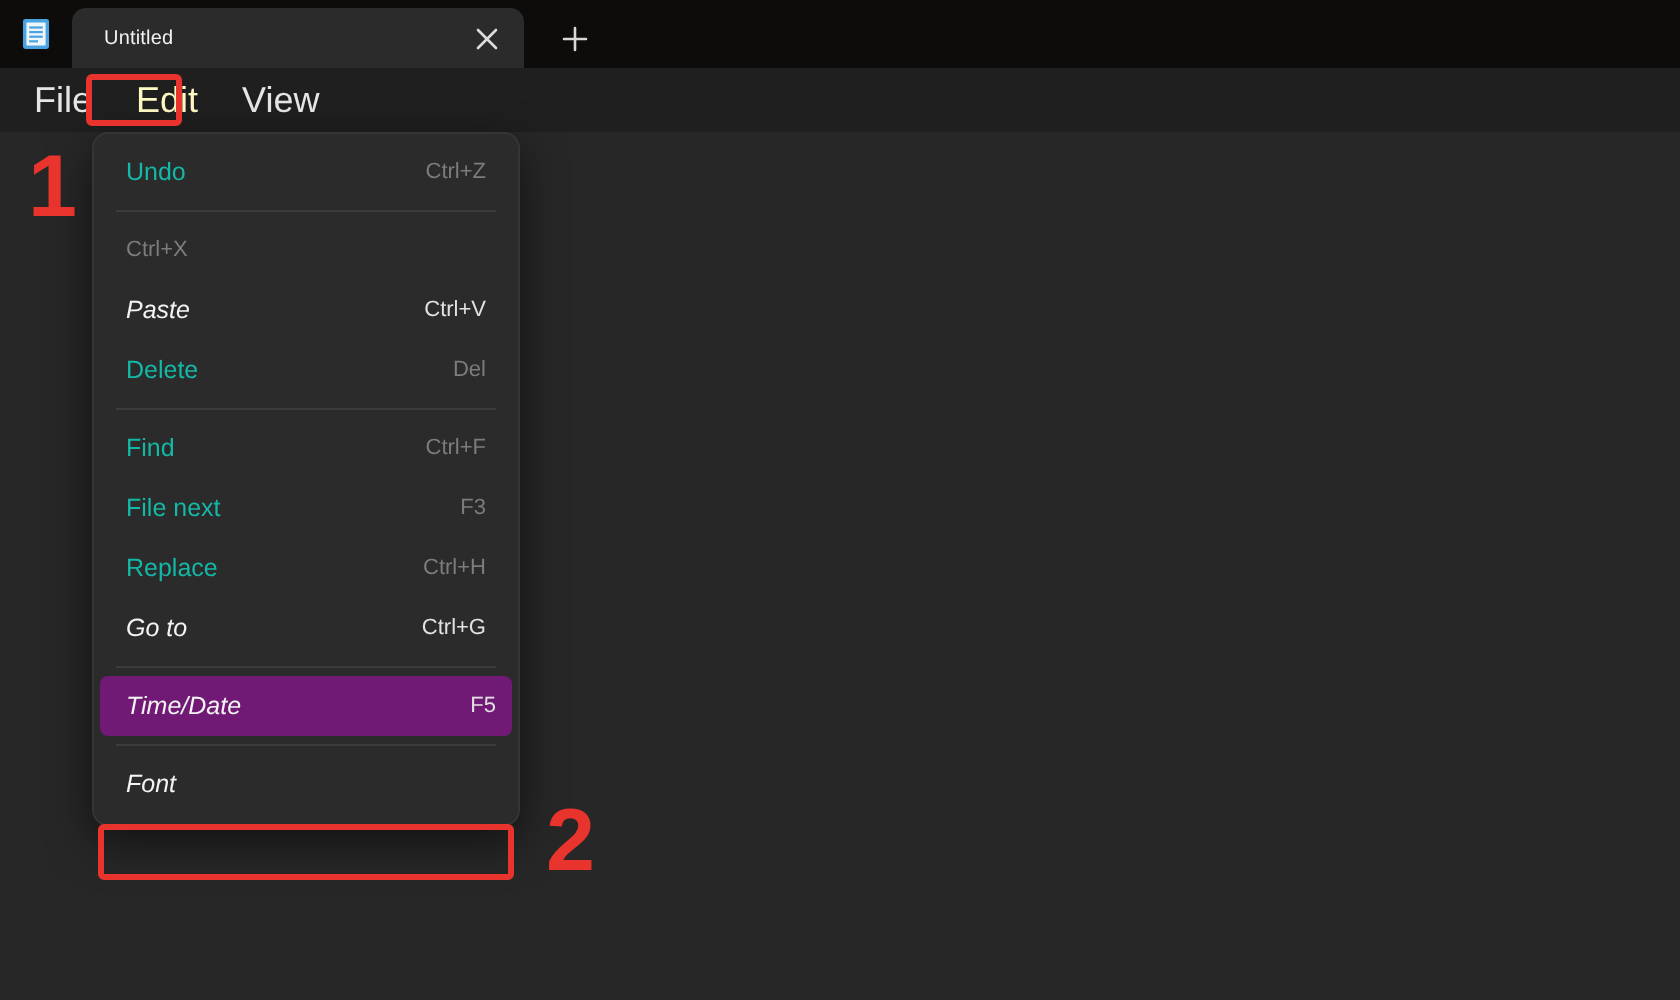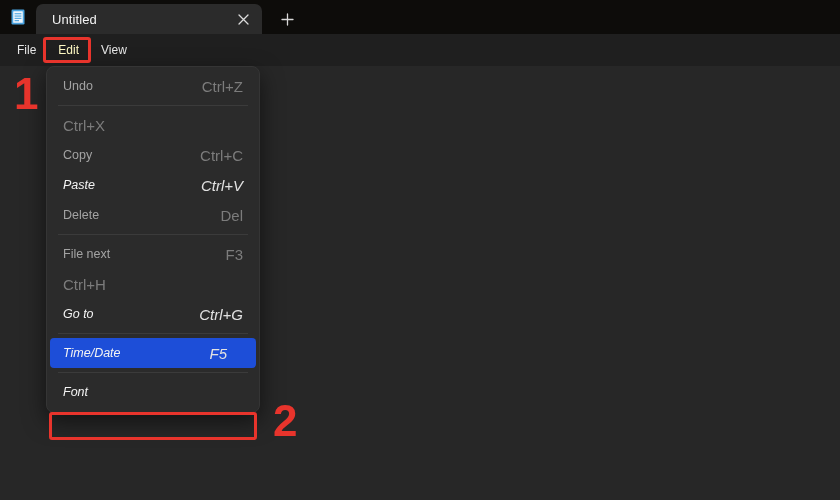--- a/index.html
+++ b/index.html
@@ -59,21 +59,21 @@
     height: 30px;
     background: #2b2b2b;
     border-radius: 7px 7px 0 0;
     display: flex;
     align-items: center;
     box-sizing: border-box;
     padding: 0 8px 0 16px;
   }
   .tab-title {
     color: #f2f2f2;
-    font-size: 13px;
+    font-size: 10px;
     letter-spacing: 0.1px;
     flex: 1;
     white-space: nowrap;
     overflow: hidden;
   }
   .tab-close {
     width: 22px;
     height: 22px;
     display: flex;
     align-items: center;
@@ -108,21 +108,21 @@
     padding-left: 6px;
     box-sizing: border-box;
   }
   .menubar-item {
     position: relative;
     height: 26px;
     padding: 0 11px;
     display: flex;
     align-items: center;
     color: #e6e6e6;
-    font-size: 12px;
+    font-size: 18px;
     border-radius: 4px;
     white-space: nowrap;
   }
   .menubar-item.active {
     color: #fef9c3;
   }
 
   
   #edit-menu {
     position: absolute;
@@ -144,36 +144,36 @@
     align-items: center;
     padding: 0 14px 0 16px;
     box-sizing: border-box;
   }
   .menu-row .label {
     flex: 1;
     font-size: 12.5px;
     white-space: nowrap;
   }
   .menu-row .accel {
-    font-size: 15px;
+    font-size: 11px;
     white-space: nowrap;
     padding-right: 2px;
     text-align: right;
   }
   .menu-row.enabled .label { color: #f3f3f3; font-style: italic; }
-  .menu-row.enabled .accel { color: #e2e2e2; font-style: italic; }
-  .menu-row.disabled .label { color: #a3a3a3; }
+  .menu-row.enabled .accel { color: #e2e2e2; }
+  .menu-row.disabled .label { color: #14b8a6; }
   .menu-row.disabled .accel { color: #7c7c7c; }
 
   .menu-row.hovered {
-    background: #1d4ed8;
+    background: #701a75;
     border-radius: 4px;
     margin: 0 3px;
     padding-left: 13px;
-    padding-right: 27px;
+    padding-right: 6px;
   }
 
   .menu-sep {
     height: 1px;
     background: #3b3b3b;
     margin: 4px 11px;
   }
 
   
   #editor {
@@ -278,40 +278,41 @@
     <div class="menu-row disabled">
       <span class="label">Undo</span>
       <span class="accel">Ctrl+Z</span>
     </div>
 
     <div class="menu-sep"></div>
 
     <div class="menu-row disabled">
       <span class="accel">Ctrl+X</span>
     </div>
-    <div class="menu-row disabled">
-      <span class="label">Copy</span>
-      <span class="accel">Ctrl+C</span>
-    </div>
     <div class="menu-row enabled">
       <span class="label">Paste</span>
       <span class="accel">Ctrl+V</span>
     </div>
     <div class="menu-row disabled">
       <span class="label">Delete</span>
       <span class="accel">Del</span>
     </div>
 
     <div class="menu-sep"></div>
 
     <div class="menu-row disabled">
+      <span class="label">Find</span>
+      <span class="accel">Ctrl+F</span>
+    </div>
+    <div class="menu-row disabled">
       <span class="label">File next</span>
       <span class="accel">F3</span>
     </div>
     <div class="menu-row disabled">
+      <span class="label">Replace</span>
       <span class="accel">Ctrl+H</span>
     </div>
     <div class="menu-row enabled">
       <span class="label">Go to</span>
       <span class="accel">Ctrl+G</span>
     </div>
 
     <div class="menu-sep"></div>
 
     <div class="menu-row enabled hovered">

